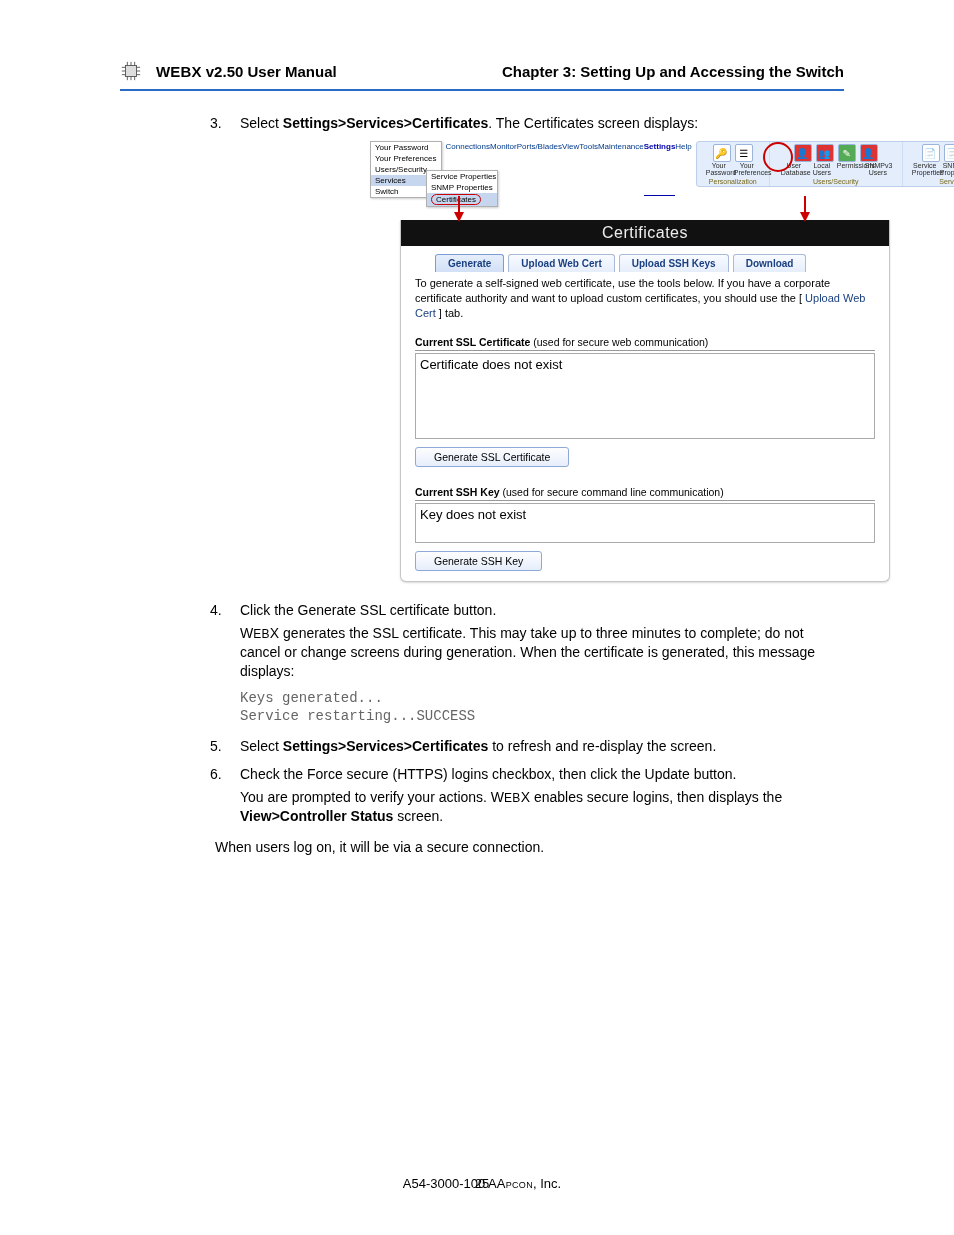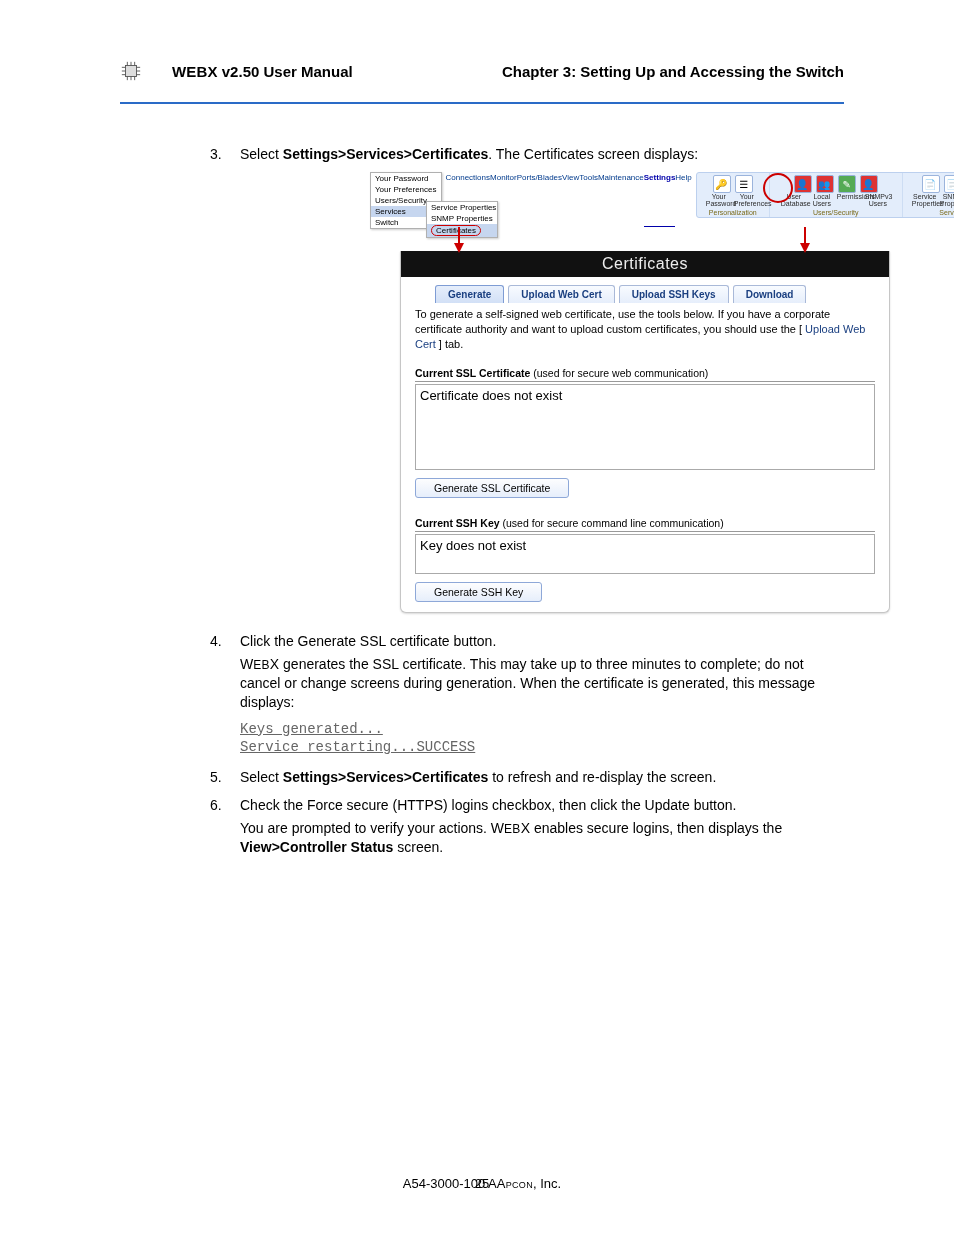--- a/index.html
+++ b/index.html
@@ -13,23 +13,22 @@
     width: 954px;
     height: 1235px;
     box-sizing: border-box;
     padding: 60px 110px 40px 120px;
     position: relative;
   }
   .page-header {
     display: flex;
     align-items: center;
     border-bottom: 2px solid #2a6bc7;
-    padding-bottom: 20px;
-    margin-bottom: 42px;
-    gap: 16px;
+    padding-bottom: 7px;
+    margin-bottom: 24px;
   }
   .chip-icon {
     width: 22px;
     height: 22px;
     margin-right: 14px;
     flex: 0 0 auto;
   }
   .hdr-left {
     font-weight: bold;
     font-size: 15px;
@@ -56,21 +55,20 @@
   }
   ol.steps p { margin: 6px 0 0 0; line-height: 1.35; }
   .smallcaps2 { font-variant: small-caps; letter-spacing: .3px; }
   .codeblock {
     font-family: "Courier New", monospace;
     font-size: 14px;
     color: #666;
     white-space: pre;
     margin: 8px 0 8px 0;
     line-height: 1.35;
-    text-decoration: underline;
   }
   .body-note {
     margin: 10px 0 0 95px;
     line-height: 1.35;
   }
 
   .footer {
     position: absolute;
     bottom: 44px;
     left: 120px;
@@ -434,20 +432,21 @@
 
     <li>
       <span class="num">6.</span>
       <span>Check the Force secure (HTTPS) logins checkbox, then click the Update button.</span>
       <p>
         <span>You are prompted to verify your actions. W</span><span class="smallcaps2" style="font-size:12px;">EB</span><span>X enables secure logins, then displays the </span><b>View&gt;Controller Status</b><span> screen.</span>
       </p>
     </li>
   </ol>
 
+  <p class="body-note">When users log on, it will be via a secure connection.</p>
 
   <div class="footer">
     <span>A54-3000-100 A</span>
     <span class="ctr">25</span>
     <span class="company">
       <span class="sc">Apcon</span><span>, Inc.</span>
     </span>
   </div>
 
 </div>

